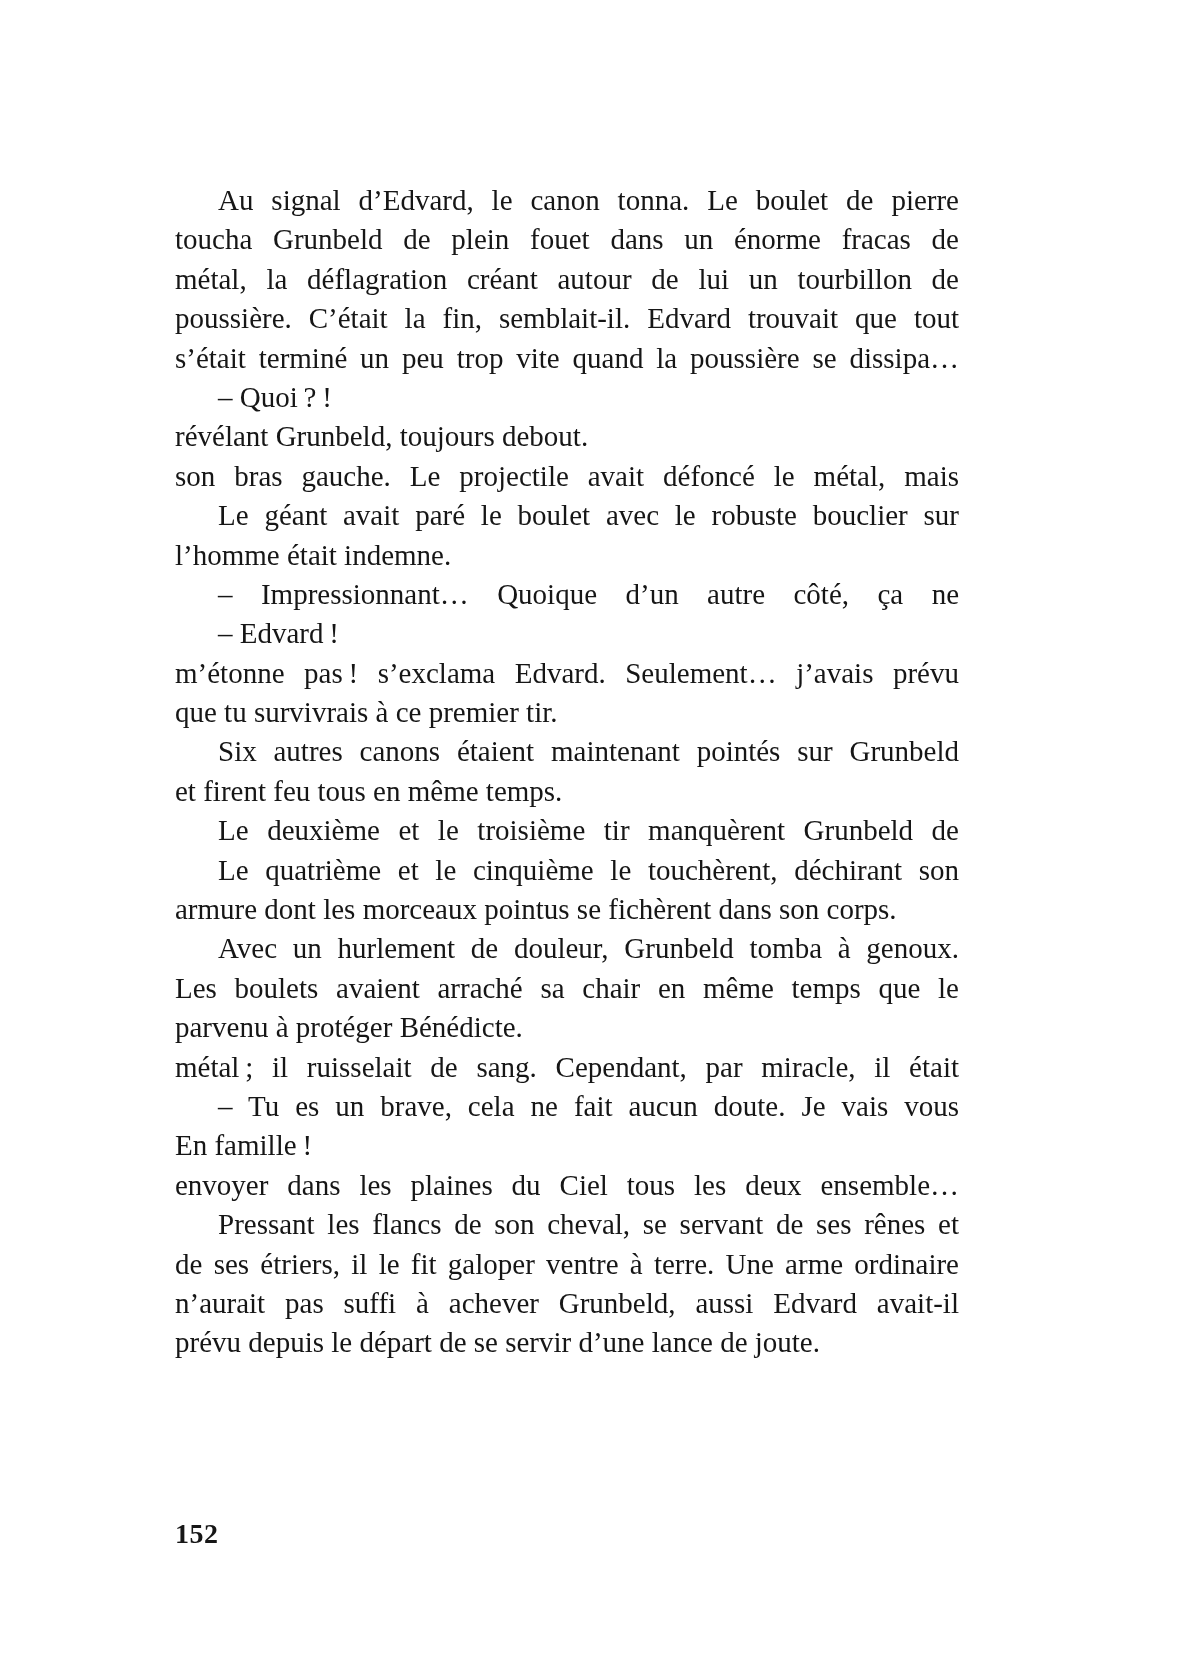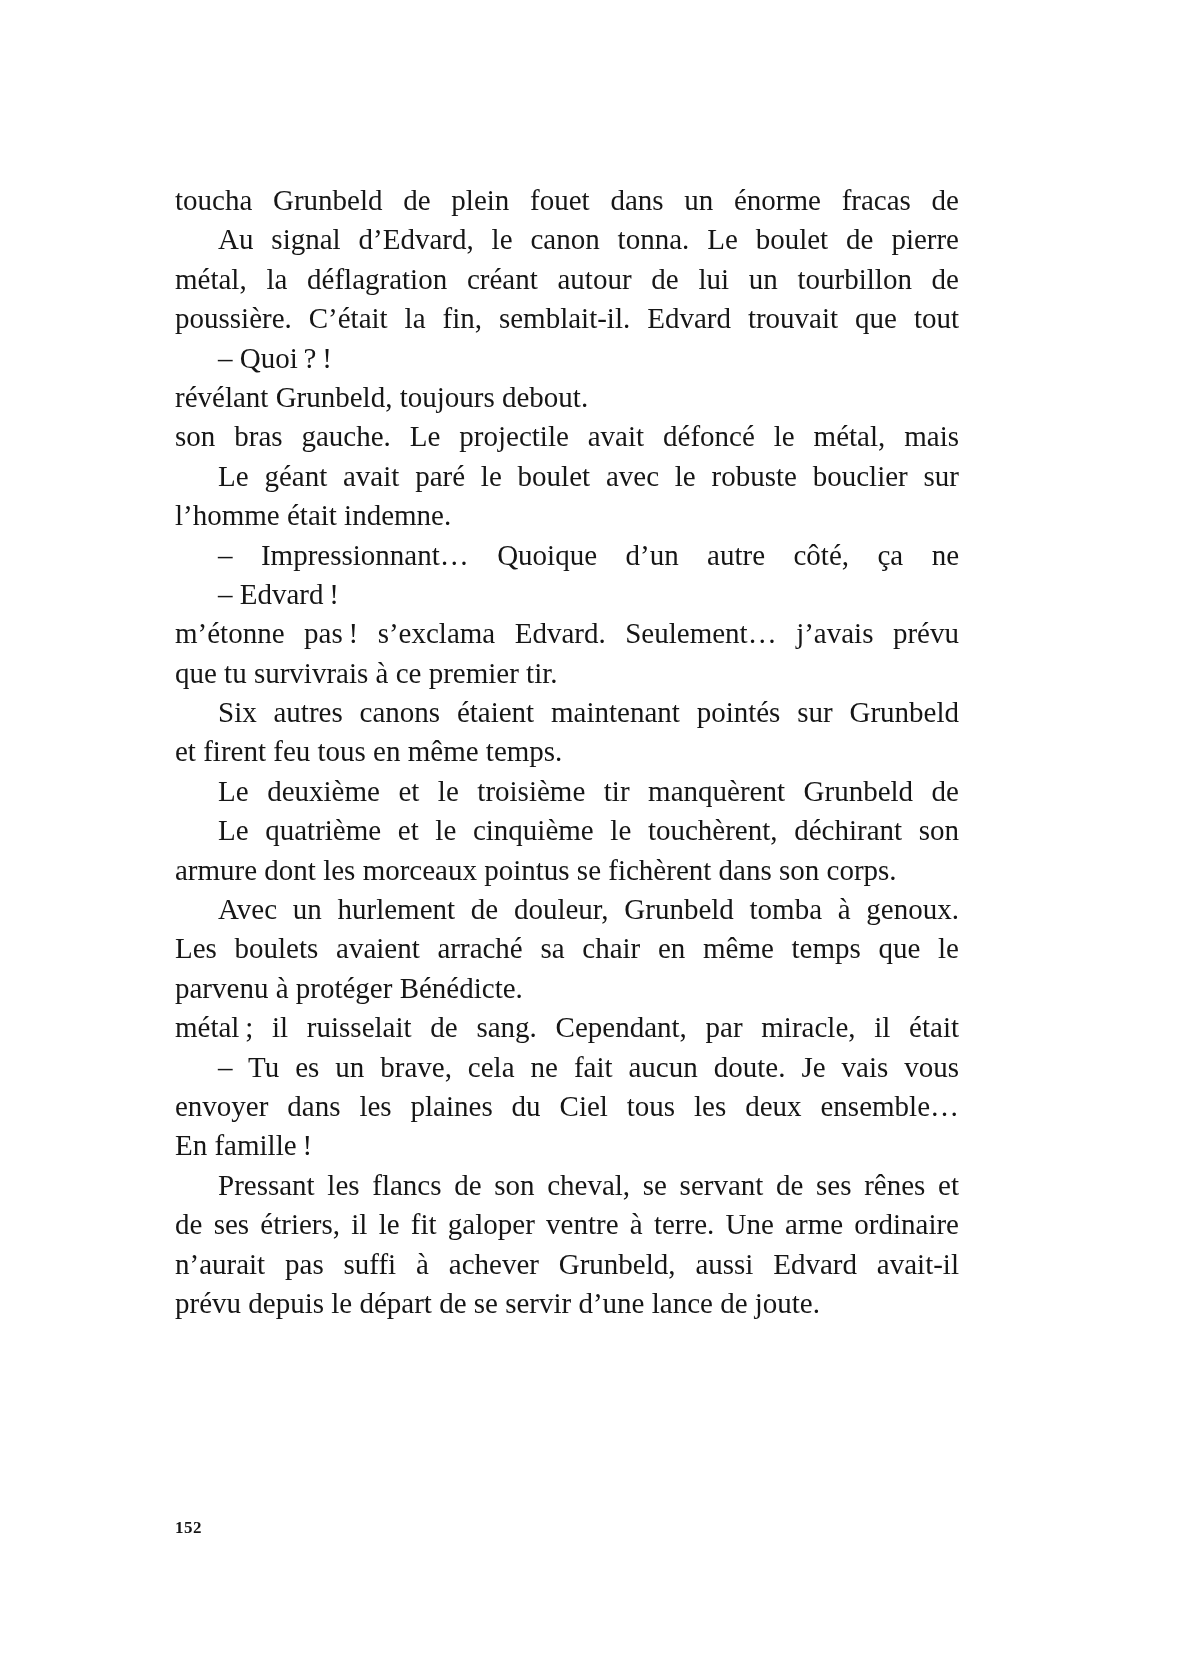--- a/index.html
+++ b/index.html
@@ -41,57 +41,58 @@
       text-align-last: left;
     }
     .line.indent {
       padding-left: 43px;
     }
     .page-number {
       position: absolute;
       left: 175px;
       top: 1518px;
       font-family: "Liberation Serif", "DejaVu Serif", serif;
-      font-size: 17px;
+      font-size: 28px;
       font-weight: bold;
       color: #161616;
       letter-spacing: 0.5px;
       text-align: right;
     }
   </style>
 </head>
 <body>
 
 <div class="page">
   <div class="text-block">
+    <span class="line indent">Au signal d’Edvard, le canon tonna. Le boulet de pierre</span>
     <span class="line">toucha Grunbeld de plein fouet dans un énorme fracas de</span>
-    <span class="line indent">Au signal d’Edvard, le canon tonna. Le boulet de pierre</span>
     <span class="line">métal, la déflagration créant autour de lui un tourbillon de</span>
     <span class="line">poussière. C’était la fin, semblait-il. Edvard trouvait que tout</span>
+    <span class="line">s’était terminé un peu trop vite quand la poussière se dissipa…</span>
     <span class="line indent last">– Quoi ? !</span>
     <span class="line last">révélant Grunbeld, toujours debout.</span>
     <span class="line">son bras gauche. Le projectile avait défoncé le métal, mais</span>
     <span class="line indent">Le géant avait paré le boulet avec le robuste bouclier sur</span>
     <span class="line last">l’homme était indemne.</span>
     <span class="line indent">– Impressionnant… Quoique d’un autre côté, ça ne</span>
     <span class="line indent last">– Edvard !</span>
     <span class="line">m’étonne pas ! s’exclama Edvard. Seulement… j’avais prévu</span>
     <span class="line last">que tu survivrais à ce premier tir.</span>
     <span class="line indent">Six autres canons étaient maintenant pointés sur Grunbeld</span>
     <span class="line last">et firent feu tous en même temps.</span>
     <span class="line indent">Le deuxième et le troisième tir manquèrent Grunbeld de</span>
     <span class="line indent">Le quatrième et le cinquième le touchèrent, déchirant son</span>
     <span class="line last">armure dont les morceaux pointus se fichèrent dans son corps.</span>
     <span class="line indent">Avec un hurlement de douleur, Grunbeld tomba à genoux.</span>
     <span class="line">Les boulets avaient arraché sa chair en même temps que le</span>
     <span class="line last">parvenu à protéger Bénédicte.</span>
     <span class="line">métal ; il ruisselait de sang. Cependant, par miracle, il était</span>
     <span class="line indent">– Tu es un brave, cela ne fait aucun doute. Je vais vous</span>
+    <span class="line last">En famille !</span>
     <span class="line">envoyer dans les plaines du Ciel tous les deux ensemble…</span>
-    <span class="line last">En famille !</span>
     <span class="line indent">Pressant les flancs de son cheval, se servant de ses rênes et</span>
     <span class="line">de ses étriers, il le fit galoper ventre à terre. Une arme ordinaire</span>
     <span class="line">n’aurait pas suffi à achever Grunbeld, aussi Edvard avait-il</span>
     <span class="line last">prévu depuis le départ de se servir d’une lance de joute.</span>
   </div>
 
   <div class="page-number">152</div>
 </div>
 
 </body></html>

